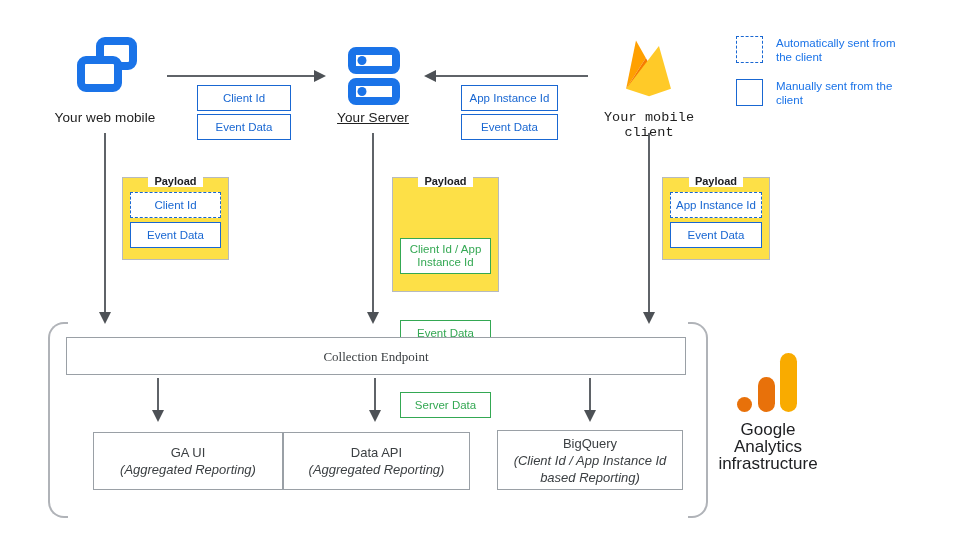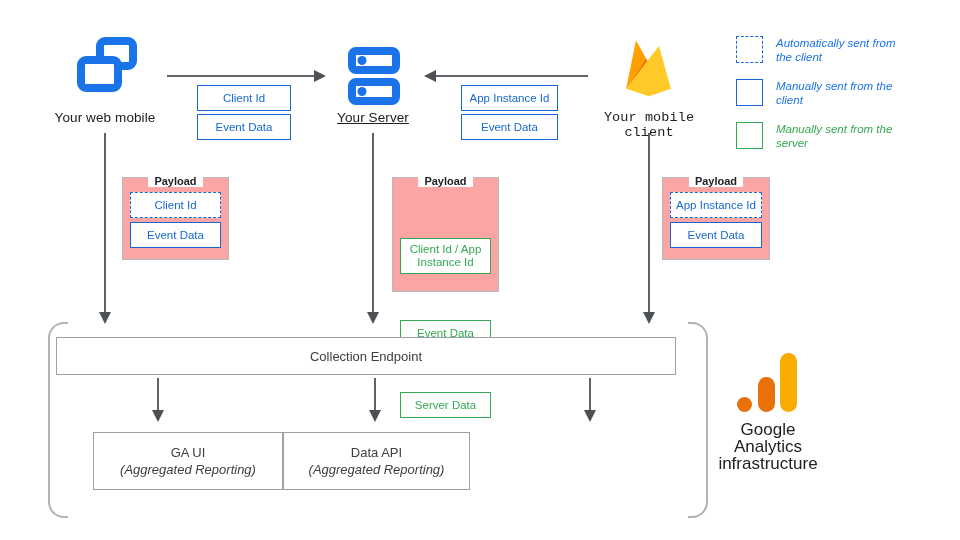--- a/index.html
+++ b/index.html
@@ -6,31 +6,31 @@
   body{font-family:"Liberation Sans", sans-serif; -webkit-font-smoothing:antialiased;}
   .canvas{position:relative;width:960px;height:540px;background:#ffffff;overflow:hidden;}
   .abs{position:absolute;}
   svg.arrow-layer{position:absolute;left:0;top:0;width:960px;height:540px;pointer-events:none;}
 
   .node-label{font-size:13.5px;font-weight:500;color:#212121;text-align:center;letter-spacing:.1px;}
 
   .flow-box{border:1.5px solid #1967d2;color:#1967d2;background:#fff;font-size:11.5px;font-weight:500;
             display:flex;align-items:center;justify-content:center;height:24px;margin-bottom:3px;}
 
-  .payload{border:1px solid #b6babf;background:#fca5a5;}
+  .payload{border:1px solid #b6babf;background:#fde047;}
   .payload .ptitle{position:absolute;top:-7px;left:0;right:0;text-align:center;}
   .payload .ptitle span{background:#fff;padding:0 6px;font-size:11px;font-weight:bold;color:#202124;}
   .pitem{margin:0 auto 4px auto;width:calc(100% - 16px);background:#fff;font-size:11.5px;font-weight:500;
          display:flex;align-items:center;justify-content:center;text-align:center;line-height:13px;}
   .pitem.dashed-blue{border:1.5px dashed #1967d2;color:#1967d2;height:24px;}
   .pitem.solid-blue{border:1.5px solid #1967d2;color:#1967d2;height:24px;}
   .pitem.green{border:1.5px solid #34a853;color:#34a853;height:24px;margin-top:46px;}
   .pitem.green.tall{height:34px;}
 
-  .legend-item{display:flex;align-items:flex-start;margin-bottom:15px;font-style:italic;}
+  .legend-item{display:flex;align-items:flex-start;margin-bottom:15px;}
   .legend-swatch{width:25px;height:25px;flex:0 0 25px;background:#fff;margin-right:13px;}
   .sw-dashed-blue{border:1.5px dashed #1967d2;}
   .sw-solid-blue{border:1.5px solid #1967d2;}
   .sw-solid-green{border:1.5px solid #34a853;}
   .legend-text{font-size:11.5px;font-weight:500;line-height:14px;width:120px;}
   .legend-text.blue{color:#1a73e8;}
   .legend-text.green{color:#34a853;}
 
   .bracket{border:2px solid #b0b3b8;}
   .bracket.left{border-right:none;border-radius:16px 0 0 16px;}
@@ -128,40 +128,40 @@
 
   <div class="abs" style="left:736px;top:36px;width:170px;">
     <div class="legend-item">
       <div class="legend-swatch sw-dashed-blue"></div>
       <div class="legend-text blue">Automatically sent from the client</div>
     </div>
     <div class="legend-item">
       <div class="legend-swatch sw-solid-blue"></div>
       <div class="legend-text blue">Manually sent from the client</div>
     </div>
-    <div class="legend-item">
-      <div class="legend-swatch sw-solid-green"></div>
-      <div class="legend-text green">Manually sent from the server</div>
-    </div>
   </div>
 
   <div class="abs bracket left" style="left:48px;top:322px;width:18px;height:192px;"></div>
   <div class="abs bracket right" style="left:688px;top:322px;width:18px;height:192px;"></div>
 
-  <div class="abs gray-box" style="left:56px;top:337px;width:618px;height:36px;">
+  <div class="abs gray-box" style="left:66px;top:337px;width:618px;height:36px;font-family:Liberation Serif, serif;">
     <div>Collection Endpoint</div>
   </div>
 
   <div class="abs gray-box" style="left:66px;top:432px;width:188px;height:56px;margin-left:27px;">
     <div>GA UI</div>
     <div class="sub">(Aggregated Reporting)</div>
   </div>
   <div class="abs gray-box" style="left:283px;top:432px;width:185px;height:56px;">
     <div>Data API</div>
     <div class="sub">(Aggregated Reporting)</div>
+  </div>
+  <div class="abs gray-box" style="left:497px;top:430px;width:186px;height:60px;padding:0 8px;box-sizing:border-box;">
+    <div>BigQuery</div>
+    <div class="sub">(Client Id / App Instance Id based Reporting)</div>
   </div>
 
   <div class="abs" style="left:737px;top:353px;width:62px;height:60px;">
     <div class="abs ga-dot" style="left:0;top:44px;width:15px;height:15px;"></div>
     <div class="abs ga-bar" style="left:21px;top:24px;width:17px;height:35px;background:#e8710a;"></div>
     <div class="abs ga-bar" style="left:43px;top:0;width:17px;height:59px;background:#f9ab00;"></div>
   </div>
   <div class="abs brand-text" style="left:706px;top:421px;width:124px;">
     <div>Google Analytics</div>
     <div>infrastructure</div>

